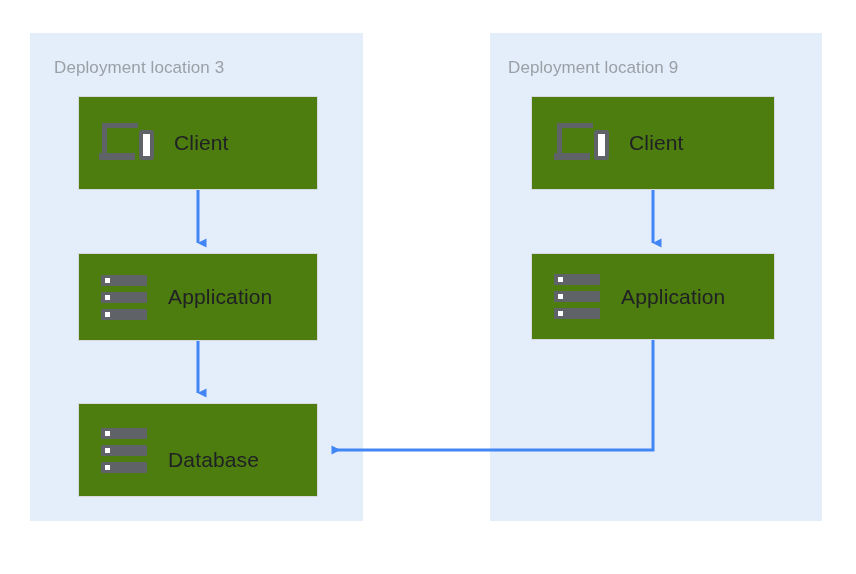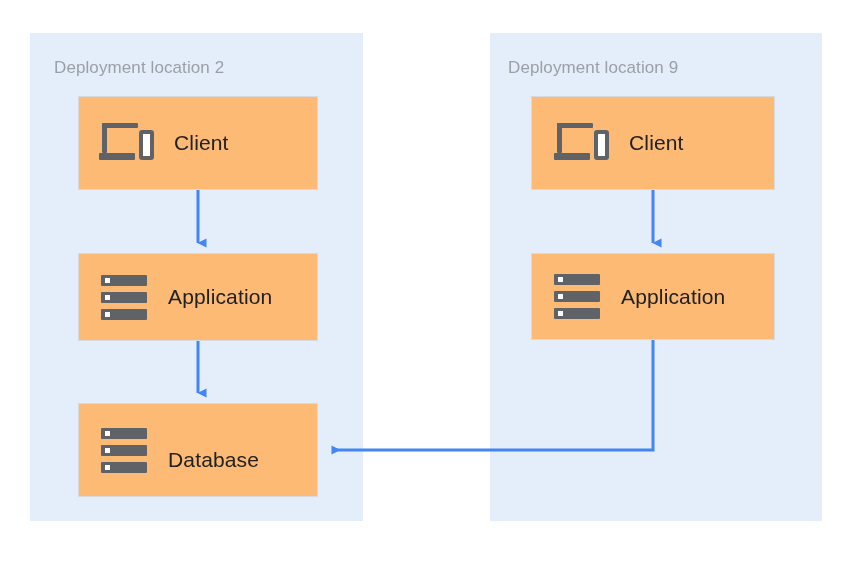--- a/index.html
+++ b/index.html
@@ -27,21 +27,21 @@
   .panel-label {
     position: absolute;
     font-size: 17px;
     line-height: 20px;
     color: #9aa0a6;
     white-space: nowrap;
     letter-spacing: 0.1px;
   }
   .node {
     position: absolute;
-    background: #fdba74;
+    background: #4d7c0f;
     border: 1px solid #d6d9dd;
     box-sizing: border-box;
     display: flex;
     align-items: center;
   }
   .node-icon {
     flex: 0 0 auto;
     display: flex;
     align-items: center;
     justify-content: center;
@@ -122,21 +122,21 @@
     overflow: visible;
     pointer-events: none;
   }
 </style>
 </head>
 <body>
 
 <div id="canvas">
 
   <div class="panel" style="left:30px; top:33px; width:333px; height:488px;"></div>
-  <div class="panel-label" style="left:54px; top:58px;">Deployment location 2</div>
+  <div class="panel-label" style="left:54px; top:58px;">Deployment location 3</div>
 
   <div class="panel" style="left:490px; top:33px; width:332px; height:488px;"></div>
   <div class="panel-label" style="left:508px; top:58px;">Deployment location 9</div>
 
   <svg class="edge-svg" viewBox="0 0 856 574" xmlns="http://www.w3.org/2000/svg">
     <defs>
       <marker id="arrowhead-down" markerWidth="10" markerHeight="10" refX="5" refY="8.5" orient="auto" markerUnits="userSpaceOnUse">
         <path d="M 0.4 0 L 9.6 0 L 5 9 Z" fill="#4285f4"></path>
       </marker>
       <marker id="arrowhead-left" markerWidth="10" markerHeight="10" refX="8.5" refY="5" orient="auto" markerUnits="userSpaceOnUse">

